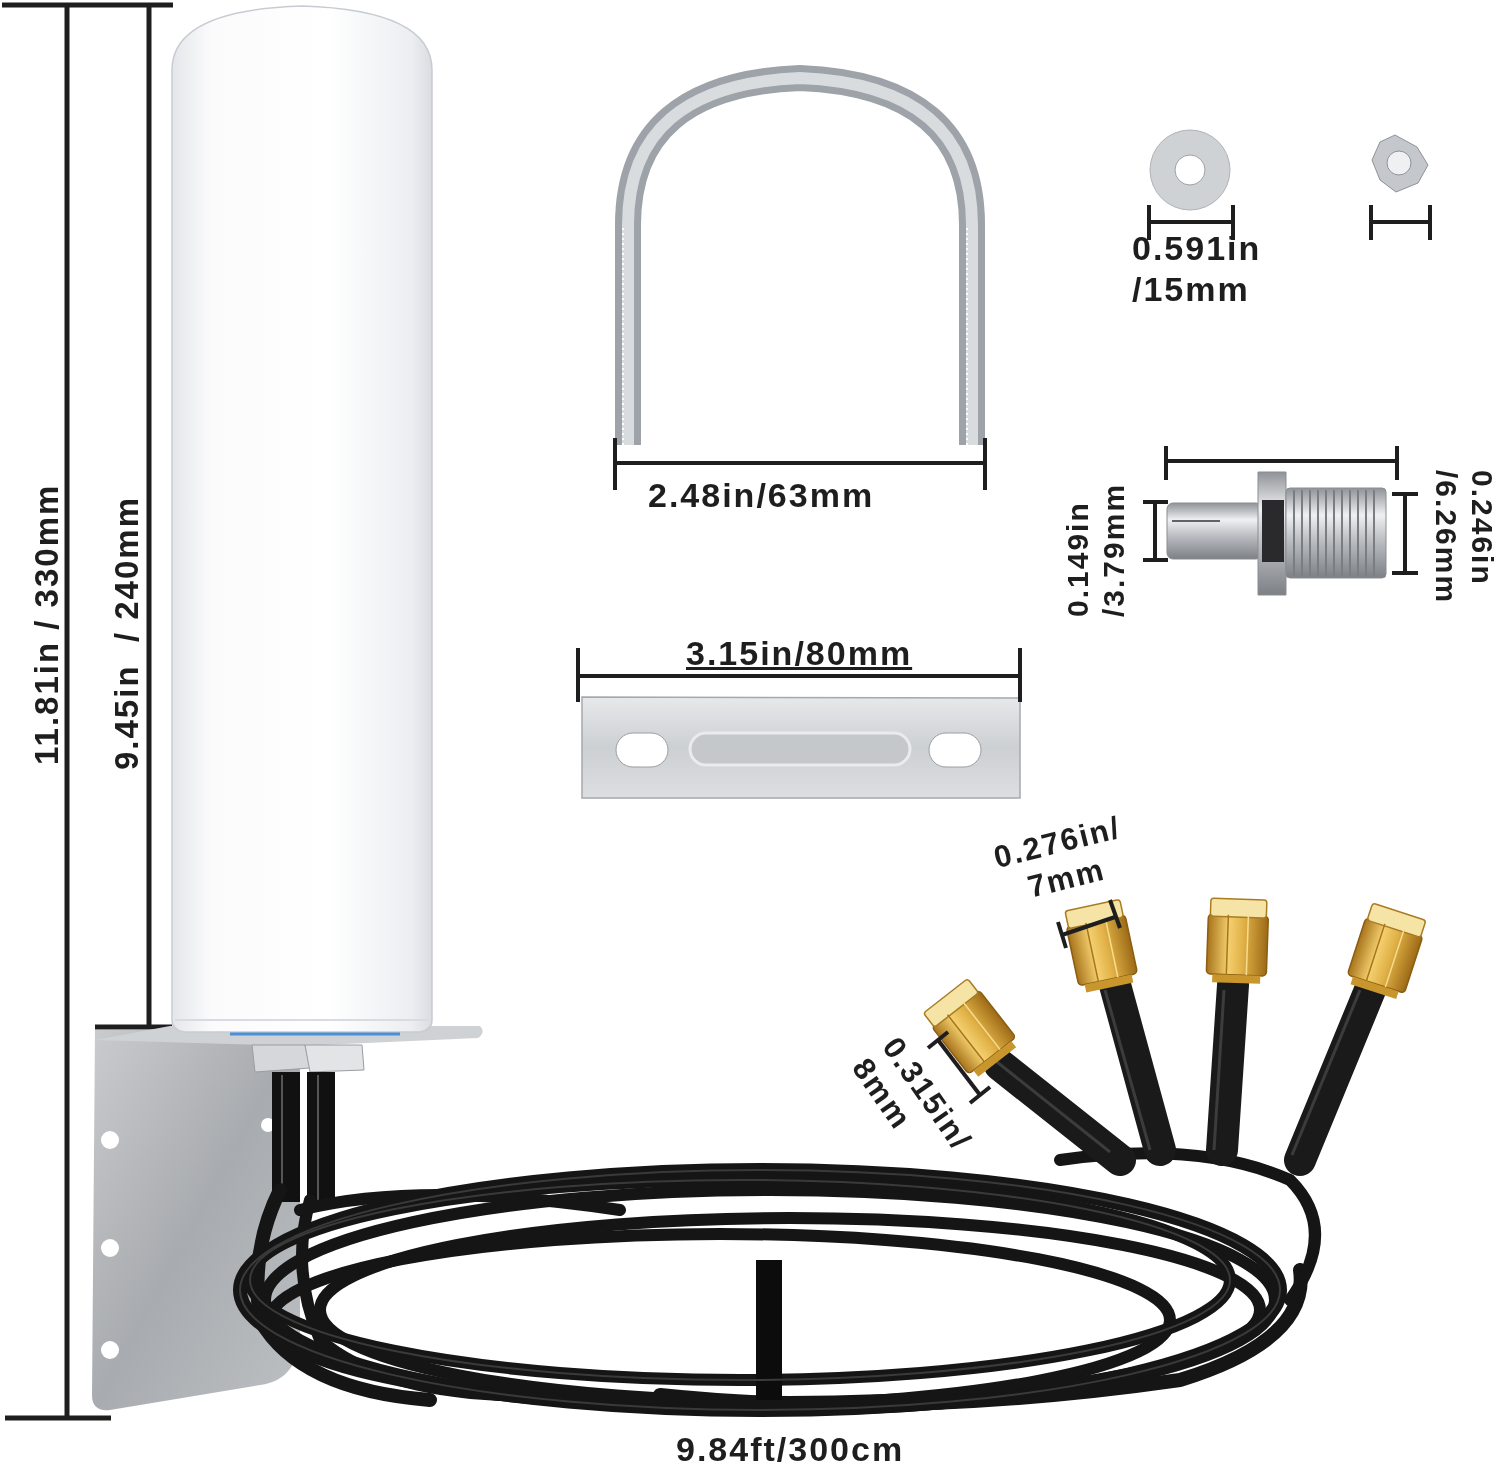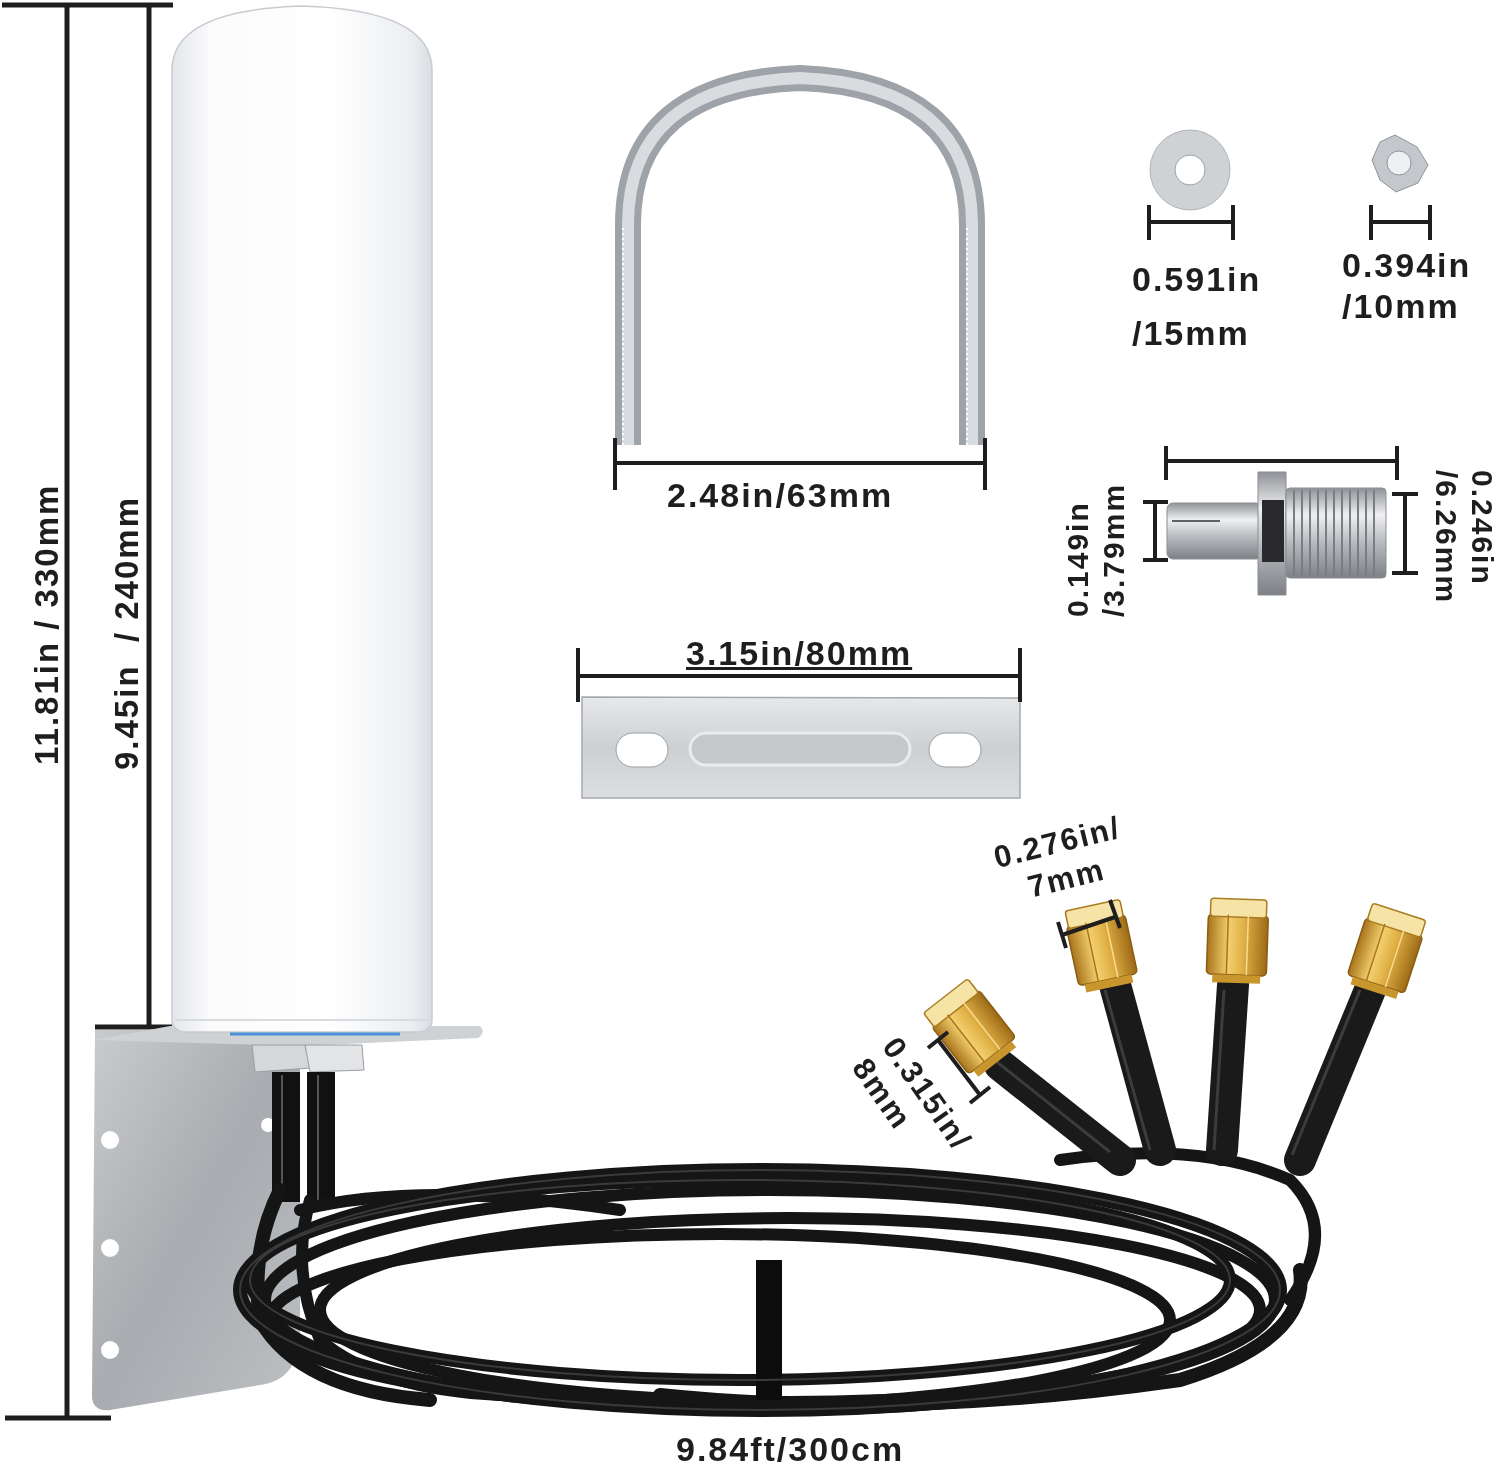--- a/index.html
+++ b/index.html
@@ -229,33 +229,29 @@
       <line x1="1143" y1="560" x2="1168" y2="560"></line>
       <line x1="1392" y1="494" x2="1418" y2="494"></line>
       <line x1="1405" y1="494" x2="1405" y2="573"></line>
       <line x1="1392" y1="573" x2="1418" y2="573"></line>
     </g>
   </svg>
 
   <div class="lbl rot-ccw" style="left:30px; top:765px; font-size:33px;">11.81in / 330mm</div>
   <div class="lbl rot-ccw" style="left:110px; top:770px; font-size:33px; white-space:pre;">9.45in  / 240mm</div>
 
-  <div class="lbl" style="left:667px; top:478px;">2.48in/63mm</div>
+  <div class="lbl" style="left:648px; top:478px;">2.48in/63mm</div>
 
   <div class="lbl" style="left:686px; top:636px;text-decoration:underline;">3.15in/80mm</div>
 
-  <div class="lbl stack" style="left:1132px; top:259px;gap:13px;">
+  <div class="lbl stack" style="left:1132px; top:228px;">
     <span>0.591in</span>
     <span>/15mm</span>
   </div>
 
-  <div class="lbl stack" style="left:1342px; top:245px;">
-    <span>0.394in</span>
-    <span>/10mm</span>
-  </div>
 
 
   <div class="lbl stack rot-ccw" style="left:1060px; top:617px; font-size:30px;">
     <span>0.149in</span>
     <span>/3.79mm</span>
   </div>
 
   <div class="lbl stack rot-cw" style="left:1500px; top:470px; font-size:30px;">
     <span>0.246in</span>
     <span>/6.26mm</span>

